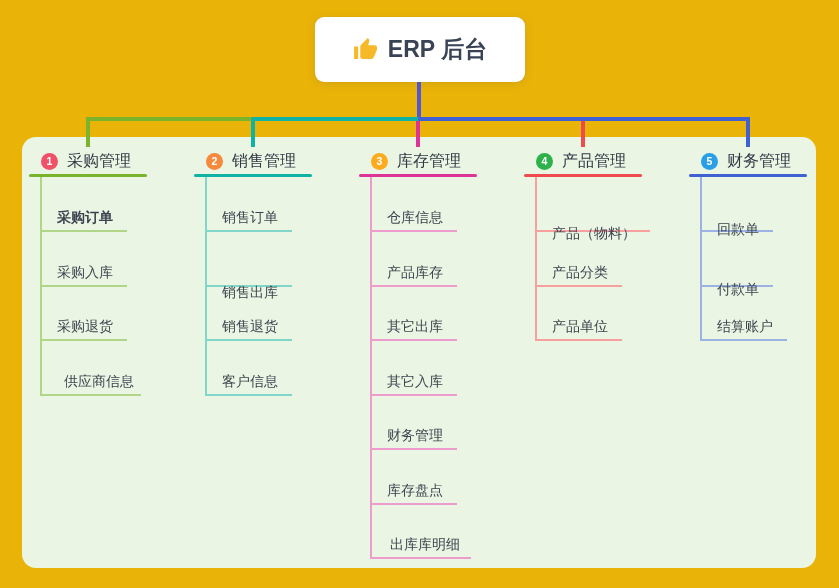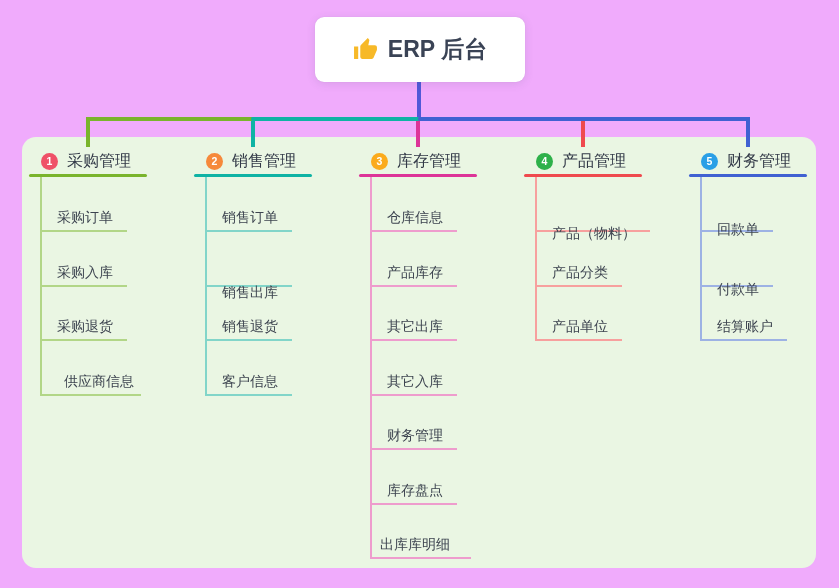--- a/index.html
+++ b/index.html
@@ -1,17 +1,17 @@
 <!DOCTYPE html>
 <html><head>
 <meta charset="utf-8">
 <style>
   html,body{margin:0;padding:0;background:#ffffff;}
   body{font-family:"Liberation Sans","DejaVu Sans",sans-serif;}
-  #canvas{position:relative;width:839px;height:588px;background:#f0abfc;overflow:hidden;}
+  #canvas{position:relative;width:839px;height:588px;background:#eab308;overflow:hidden;}
 
   #panel{position:absolute;left:22px;top:137px;width:794px;height:431px;
          background:#eaf6e3;border-radius:14px;}
 
   .line{position:absolute;}
 
   #root-node{position:absolute;left:315px;top:17px;width:210px;height:65px;
              background:#ffffff;border-radius:9px;
              box-shadow:0 2px 10px rgba(60,70,90,.12), 0 0 1px rgba(60,70,90,.15);
              display:flex;align-items:center;justify-content:center;gap:10px;
@@ -83,21 +83,21 @@
       </svg>
     </span>
     <span>ERP 后台</span>
   </div>
 
   <div id="branches">
       <div class="branch-label" style="left: 41px; top: 148px;">
         <span class="badge" style="background: rgb(239, 81, 104);">1</span>
         <span class="branch-text">采购管理</span>
       </div>
-      <div class="child-label" style="left: 57px; top: 206px;">采购订单</div>
+      <div class="child-label" style="left: 57px; top: 206px; font-weight: bold;">采购订单</div>
       <div class="child-label" style="left: 57px; top: 260.5px;">采购入库</div>
       <div class="child-label" style="left: 57px; top: 315px;">采购退货</div>
       <div class="child-label" style="left: 57px; top: 369.5px; margin-left: 7px;">供应商信息</div>
       <div class="branch-label" style="left: 206px; top: 148px;">
         <span class="badge" style="background: rgb(246, 137, 59);">2</span>
         <span class="branch-text">销售管理</span>
       </div>
       <div class="child-label" style="left: 222px; top: 206px;">销售订单</div>
       <div class="child-label" style="left: 222px; top: 260.5px; margin-top: 20px;">销售出库</div>
       <div class="child-label" style="left: 222px; top: 315px;">销售退货</div>
@@ -105,21 +105,21 @@
       <div class="branch-label" style="left: 371px; top: 148px;">
         <span class="badge" style="background: rgb(251, 171, 28);">3</span>
         <span class="branch-text">库存管理</span>
       </div>
       <div class="child-label" style="left: 387px; top: 206px;">仓库信息</div>
       <div class="child-label" style="left: 387px; top: 260.5px;">产品库存</div>
       <div class="child-label" style="left: 387px; top: 315px;">其它出库</div>
       <div class="child-label" style="left: 387px; top: 369.5px;">其它入库</div>
       <div class="child-label" style="left: 387px; top: 424px;">财务管理</div>
       <div class="child-label" style="left: 387px; top: 478.5px;">库存盘点</div>
-      <div class="child-label" style="left: 380px; top: 533px;">出库库明细</div>
+      <div class="child-label" style="left: 390px; top: 533px;">出库库明细</div>
       <div class="branch-label" style="left: 536px; top: 148px;">
         <span class="badge" style="background: rgb(46, 177, 74);">4</span>
         <span class="branch-text">产品管理</span>
       </div>
       <div class="child-label" style="left: 552px; top: 222px;">产品（物料）</div>
       <div class="child-label" style="left: 552px; top: 260.5px;">产品分类</div>
       <div class="child-label" style="left: 552px; top: 315px;">产品单位</div>
       <div class="branch-label" style="left: 701px; top: 148px;">
         <span class="badge" style="background: rgb(42, 159, 230);">5</span>
         <span class="branch-text">财务管理</span>

